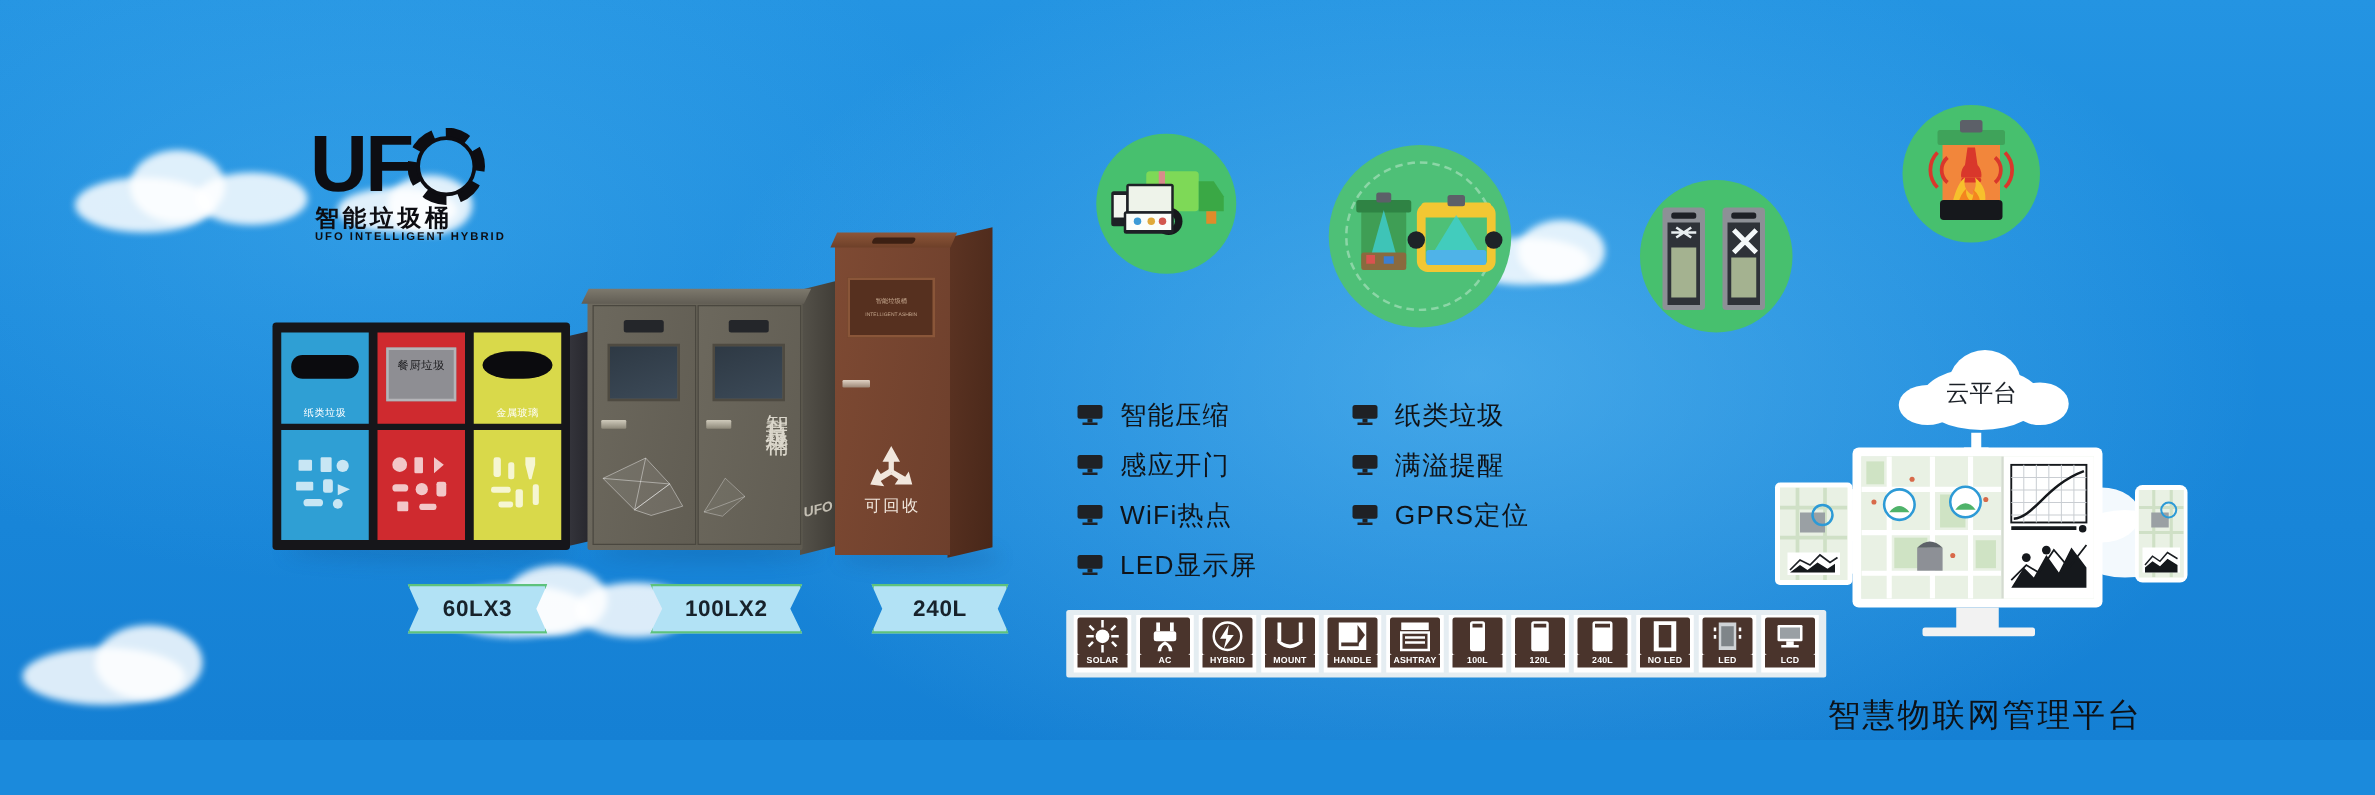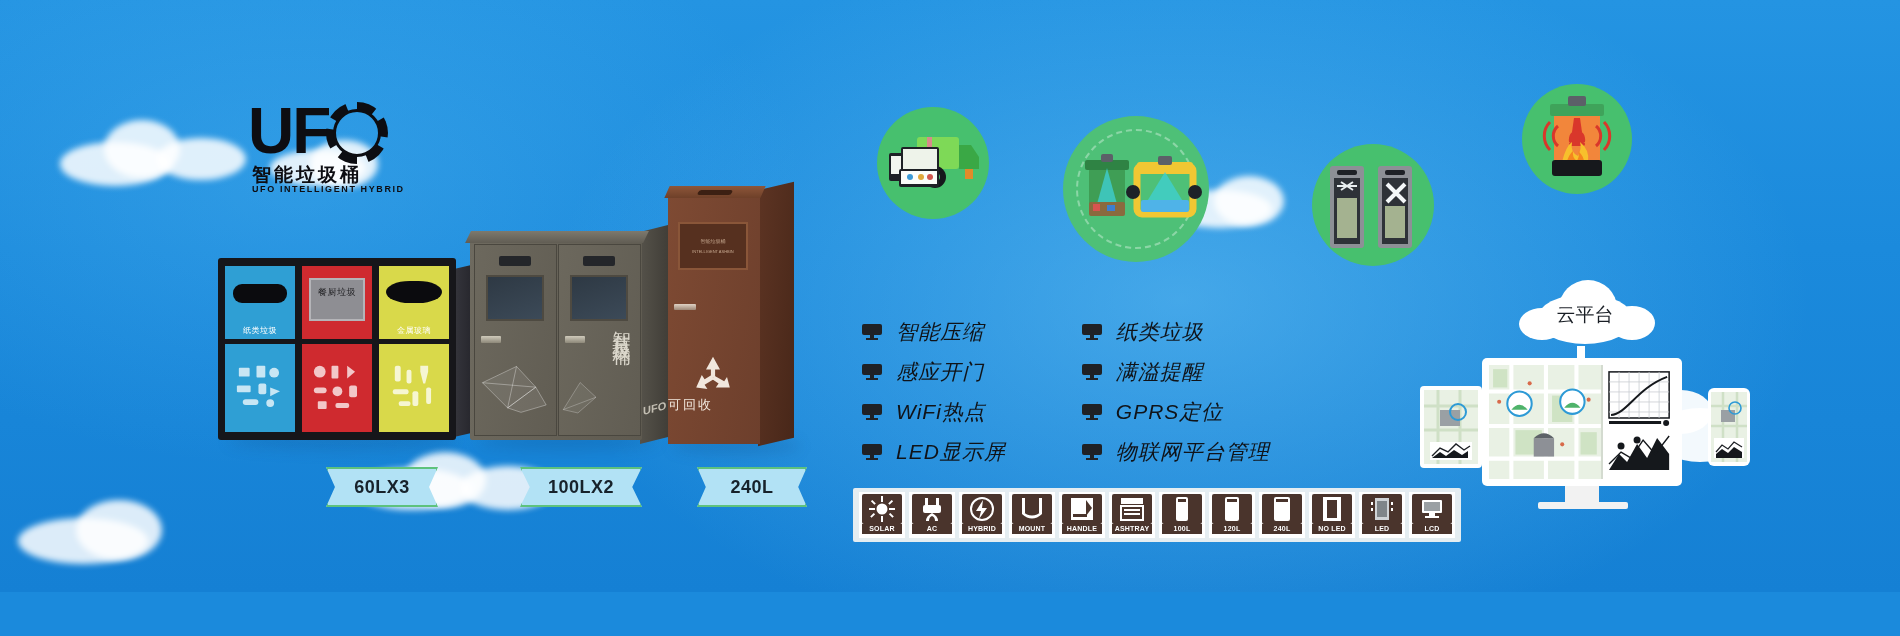--- a/index.html
+++ b/index.html
@@ -77,38 +77,38 @@
   #bin1 .side { position:absolute; left:90px; top:-10px; width:36px; height:256px;
                 background:linear-gradient(95deg,#5d3423,#482719); transform:skewY(-13deg); }
   #bin1 .topcap { position:absolute; left:-1px; top:-10px; width:96px; height:12px;
                   background:linear-gradient(180deg,#8d5639,#6e4029); transform:skewX(-24deg); }
   #bin1 .screen { position:absolute; left:10px; top:26px; width:70px; height:48px;
                   background:#56301f; border:2px solid #8a5639; }
   #bin1 .scrtxt { position:absolute; top:14px; width:100%; text-align:center; font-size:5px; color:#c5a78e; line-height:7px; }
   #bin1 .handle { position:absolute; left:6px; top:108px; width:22px; height:6px;
                   background:linear-gradient(180deg,#e0d2c4,#9c8776); border-radius:1px; }
   #bin1 .recyc { position:absolute; left:22px; top:158px; width:46px; height:42px; }
-  #bin1 .rlabel { position:absolute; left:0; top:200px; width:92px; text-align:left;
+  #bin1 .rlabel { position:absolute; left:0; top:200px; width:92px; text-align:center;
                   font-size:13px; color:#f0e6dc; letter-spacing:2px; }
   #bin1 .lamp { position:absolute; left:30px; top:-6px; width:34px; height:5px;
                 background:#3c2013; border-radius:3px; transform:skewX(-24deg); }
 
   
   .banner { position:absolute; height:40px; background:#b2e2f5; border:2px solid #5ec27d;
             display:flex; align-items:center; justify-content:center;
             color:#17222b; font-size:18px; font-weight:bold; letter-spacing:.5px;
             clip-path:polygon(0 0,100% 0,92% 50%,100% 100%,0 100%,8% 50%); }
 
   
   .gcircle { position:absolute; border-radius:50%; background:#47c06e; }
   .gcircle.lite { background:#4ec077; }
   .dash-arc { position:absolute; border:2px dashed rgba(255,255,255,.35); border-radius:50%; }
 
   
-  #features { position:absolute; left:862px; top:318px; display:flex; gap:76px;font-style:italic; }
+  #features { position:absolute; left:862px; top:318px; display:flex; gap:76px; }
   .fcol { display:flex; flex-direction:column; gap:12px; }
   .frow { display:flex; align-items:center; gap:14px; }
   .monitor-bullet { width:20px; height:16px; position:relative; flex:none; }
   .monitor-bullet .mscreen { position:absolute; left:0; top:0; width:20px; height:11px;
                              background:#1f2125; border-radius:2px; }
   .monitor-bullet .mstand { position:absolute; left:8px; top:11px; width:4px; height:3px; background:#1f2125; }
   .monitor-bullet .mbase  { position:absolute; left:4px; top:14px; width:12px; height:2px; background:#1f2125; }
   .ftext { font-size:21px; color:#101318; letter-spacing:1px; white-space:nowrap; }
 
   
@@ -437,28 +437,20 @@
         </span>
         <span class="ftext">满溢提醒</span>
       </div>
       <div class="frow">
         <span class="monitor-bullet">
           <span class="mscreen"></span>
             <span class="mstand"></span>
             <span class="mbase"></span>
         </span>
         <span class="ftext">GPRS定位</span>
-      </div>
-      <div class="frow">
-        <span class="monitor-bullet">
-          <span class="mscreen"></span>
-            <span class="mstand"></span>
-            <span class="mbase"></span>
-        </span>
-        <span class="ftext">物联网平台管理</span>
       </div>
     </div>
   </div>
 
   <div id="strip">
     <div class="opt">
       <div class="glyph">
         <svg viewBox="0 0 40 30" style="width:100%;height:100%;">
           <g fill="#fff">
               <circle cx="20" cy="15" r="5.5"></circle>
@@ -700,14 +692,15 @@
           <rect x="10" y="18" width="14" height="12" fill="#9aa0a4"></rect>
           <circle cx="24" cy="16" r="6" fill="none" stroke="#2d9ad6" stroke-width="1.6"></circle>
           <rect x="3" y="46" width="30" height="20" fill="#fff"></rect>
           <polyline points="5,60 11,53 17,57 23,50 31,55" stroke="#1c1f24" stroke-width="1.2" fill="none"></polyline>
           <path d="M5 62 l6 -5 6 4 6 -6 8 5 v6 H5z" fill="#15181c"></path>
         </svg>
       </div>
     </div>
   </div>
 
+  <div id="iotcaption">智慧物联网管理平台</div>
 
 </div>
 
 </body></html>

